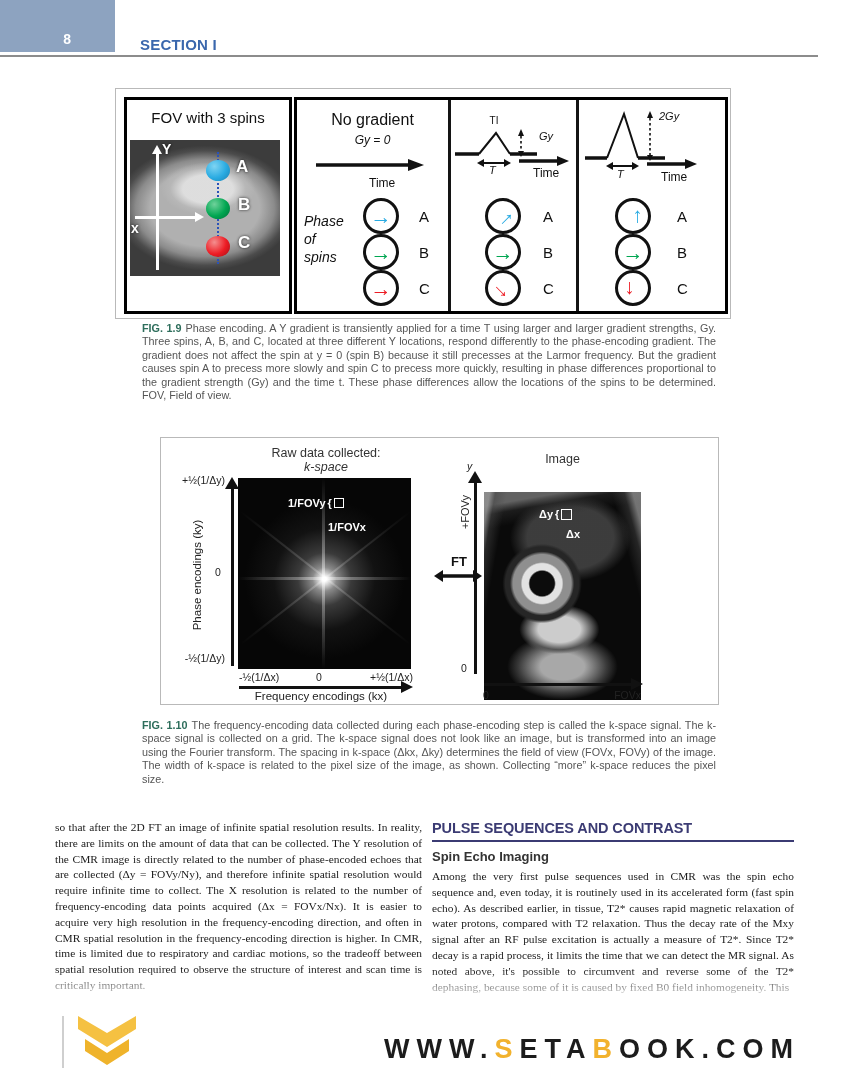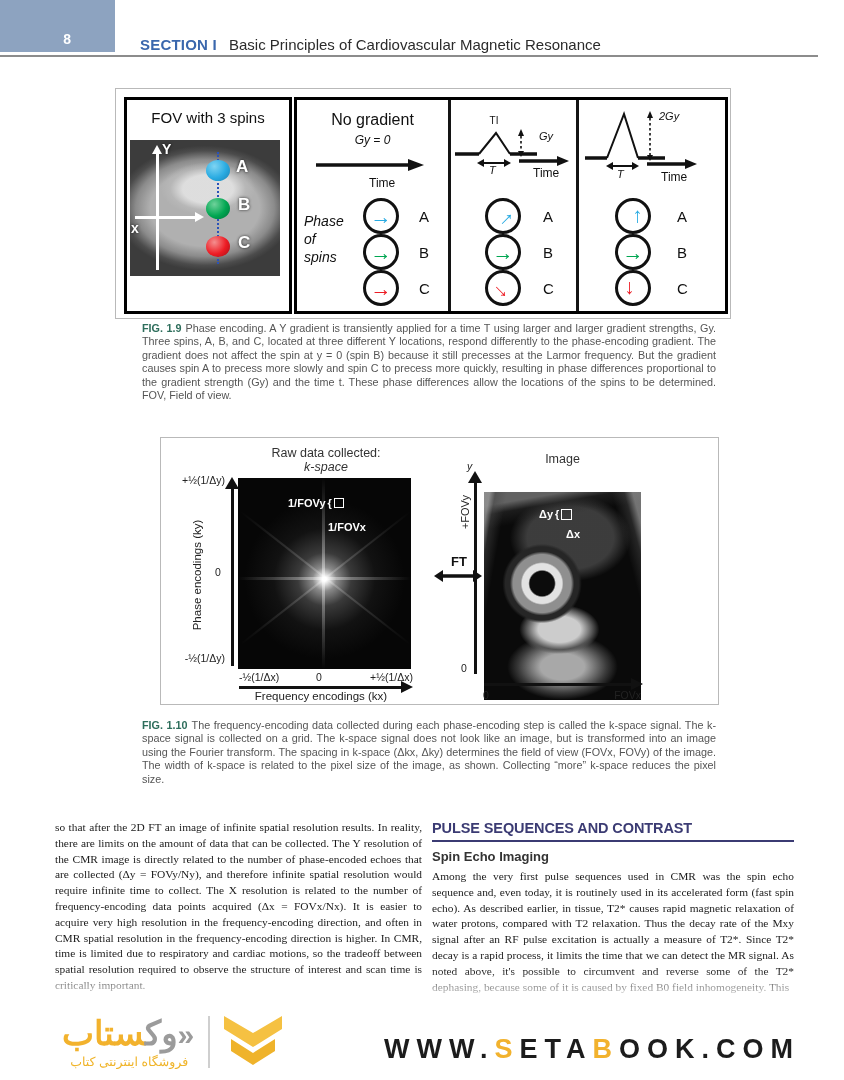--- a/index.html
+++ b/index.html
@@ -98,21 +98,20 @@
 </style>
 </head>
 <body>
 
 <div class="page">
 
   <div class="a hdr-box">
     <span class="a hdr-num">8</span>
   </div>
   <span class="a hdr-section">SECTION I</span>
-  <span class="a hdr-title">Basic Principles of Cardiovascular Magnetic Resonance</span>
   <div class="a hdr-rule"></div>
 
   <div class="a figbox" style="left:115px;top:88px;width:614px;height:229px;">
 
     <div class="a panel" style="left:8px;top:8px;width:162px;height:211px;">
       <div class="a fov-title">FOV with 3 spins</div>
       <div class="a mri mri-ax" style="left:3px;top:40px;width:150px;height:136px;">
 
         <div class="a wline" style="left:26px;top:12px;width:2.5px;height:118px;"></div>
         <div class="a tri" style="left:22px;top:5px;border-left:5.5px solid transparent;border-right:5.5px solid transparent;border-bottom:9px solid #fff;"></div>
@@ -296,26 +295,20 @@
 
   <div class="a" style="left:432px;top:820px;width:362px;">
     <div class="h-major sans">PULSE SEQUENCES AND CONTRAST</div>
     <div class="h-minor sans">Spin Echo Imaging</div>
     <div class="bodycol" style="position:static;">Among the very first pulse sequences used in CMR was the spin echo sequence and, even today, it is routinely used in its accelerated form (fast spin echo). As described earlier, in tissue, T2* causes rapid magnetic relaxation of water protons, compared with T2 relaxation. Thus the decay rate of the Mxy signal after an RF pulse excitation is actually a measure of T2*. Since T2* decay is a rapid process, it limits the time that we can detect the MR signal. As noted above, it's possible to circumvent and reverse some of the T2* dephasing, because some of it is caused by fixed B0 field inhomogeneity. This</div>
   </div>
 
   <div class="a fade"></div>
 
   <div class="a footer-el logo-row" style="left:62px;top:1014px;">
-    <div>
-      <div class="wordmark">
-        <span class="guil">«</span><span class="wm-g">وک</span><span class="wm-y">ستاب</span>
-      </div>
-      <div class="tagline">فروشگاه اینترنتی کتاب</div>
-    </div>
     <div class="divider"></div>
     <svg width="62" height="56">
       <polygon points="2,2 31,19 60,2 60,15 31,33 2,15" fill="#f5c142"></polygon>
       <polygon points="9,25 31,39 53,25 53,37 31,51 9,37" fill="#efb32b"></polygon>
     </svg>
   </div>
 
   <div class="a footer-el url" style="right:44px;top:1034px;">
     <span>WWW.</span><span class="yellow">S</span><span>ETA</span><span class="yellow">B</span><span>OOK.COM</span>
   </div>

